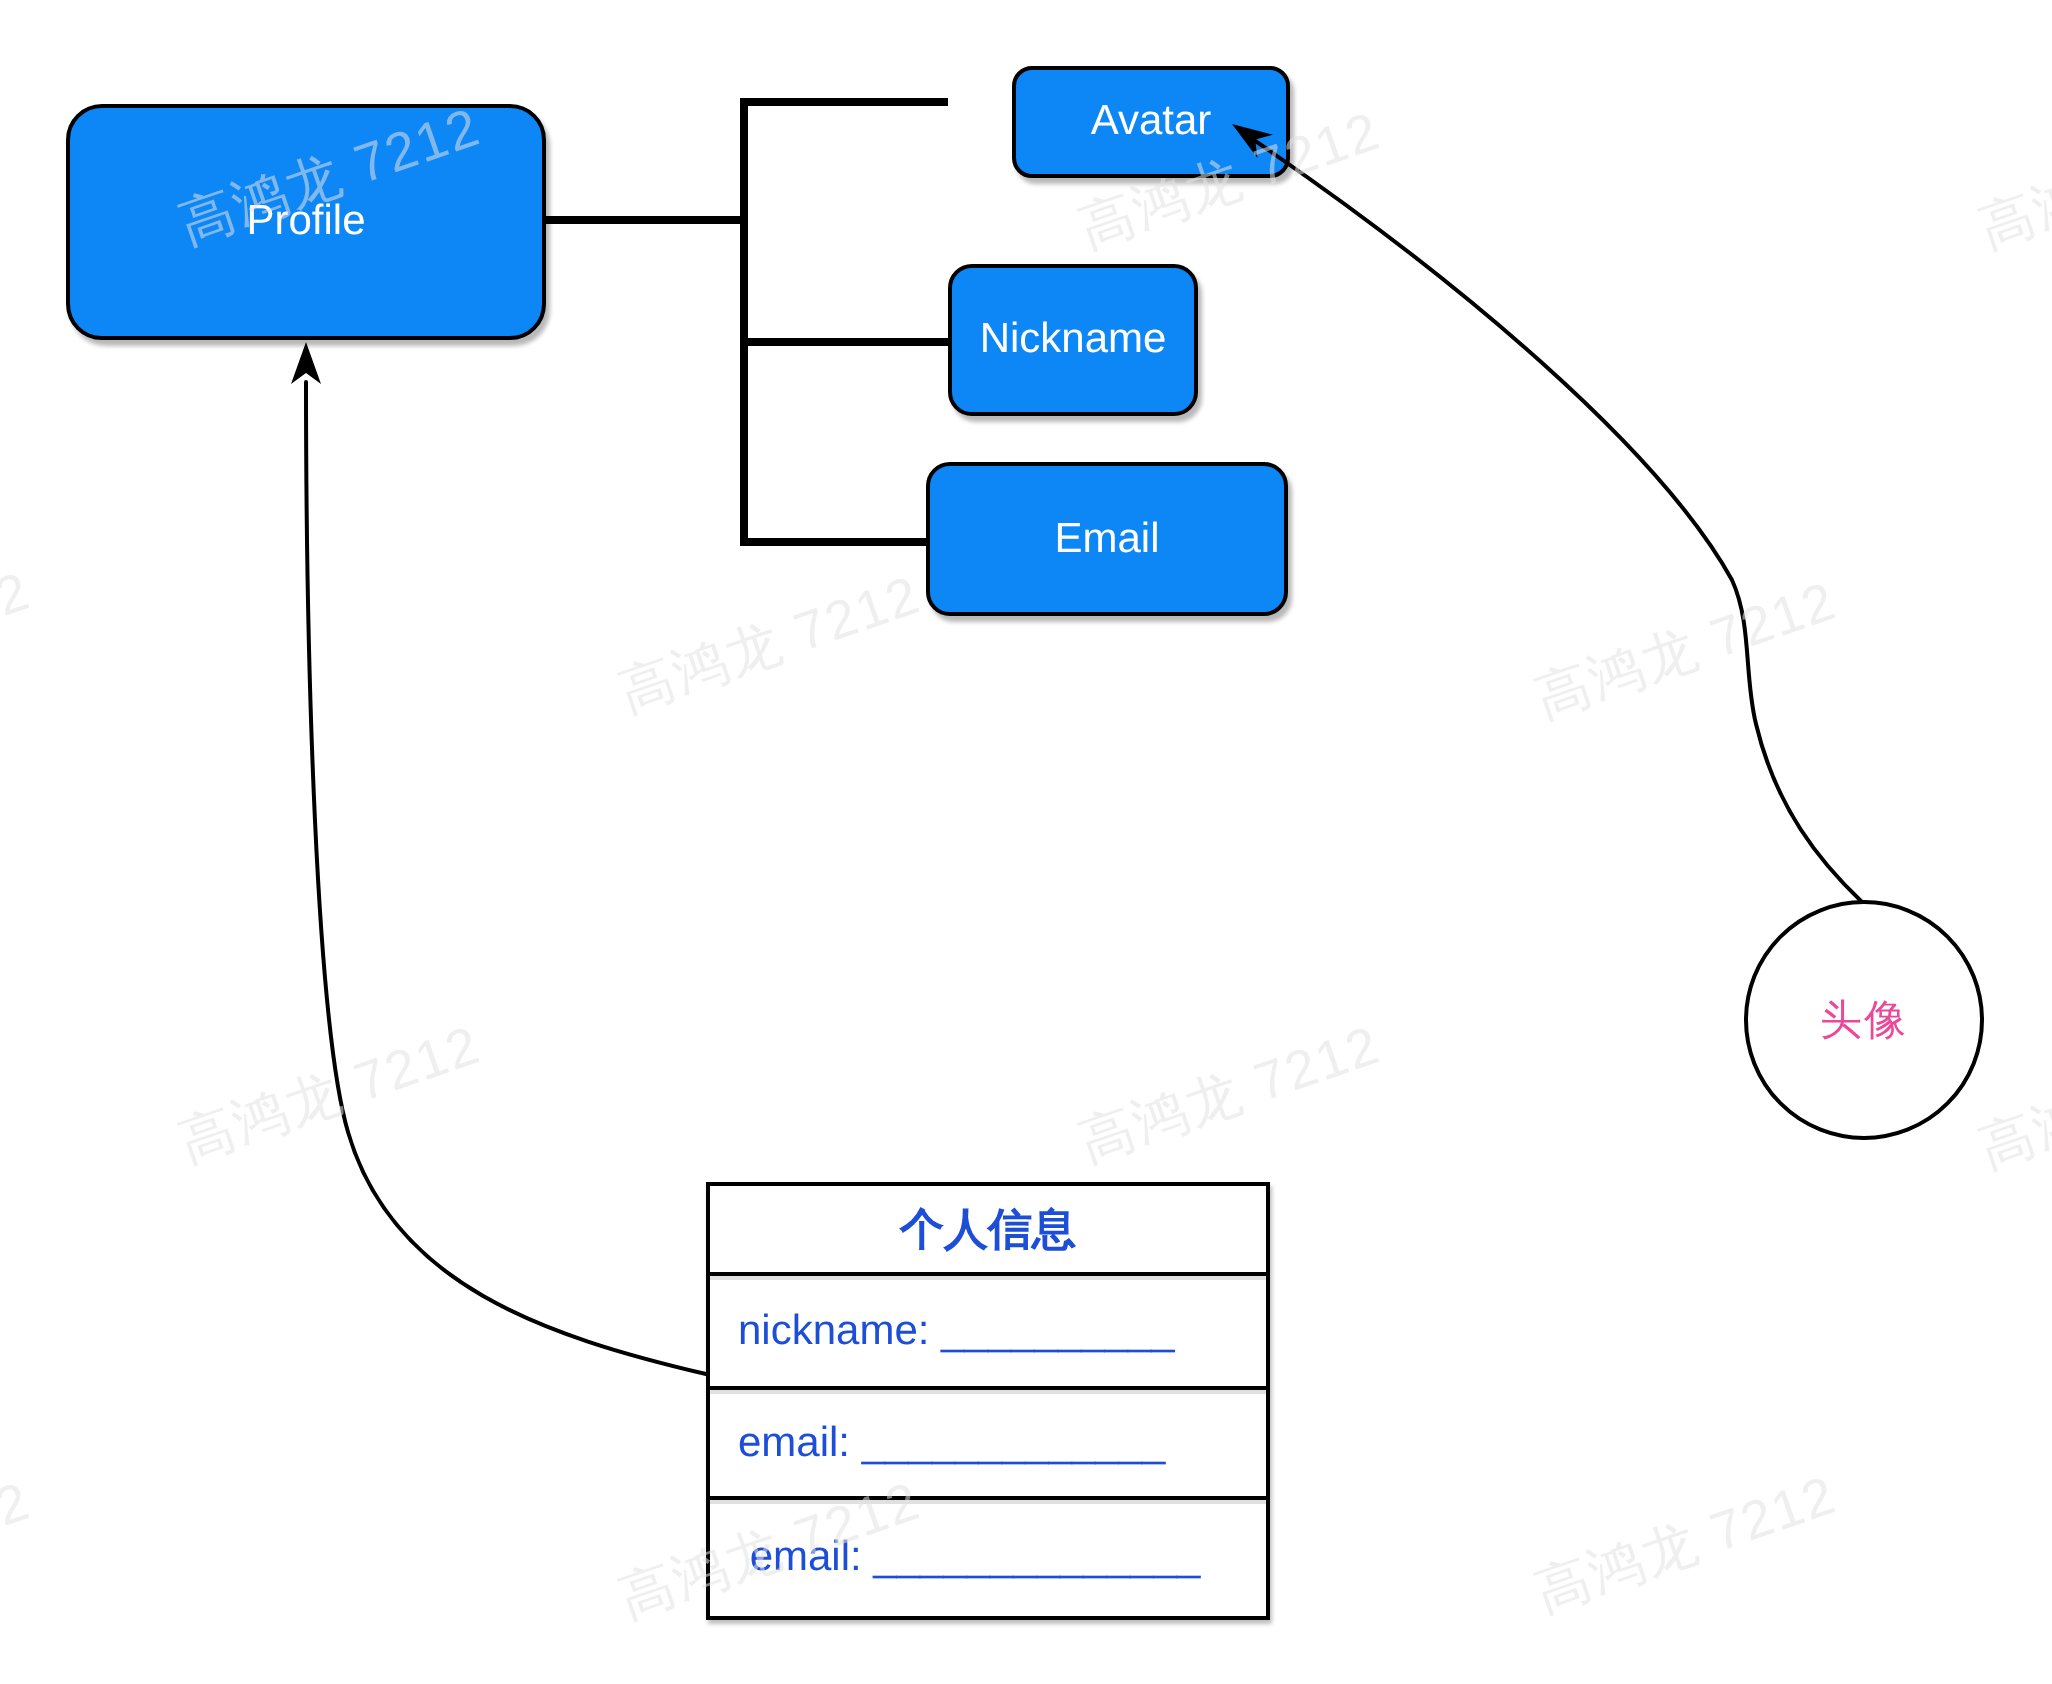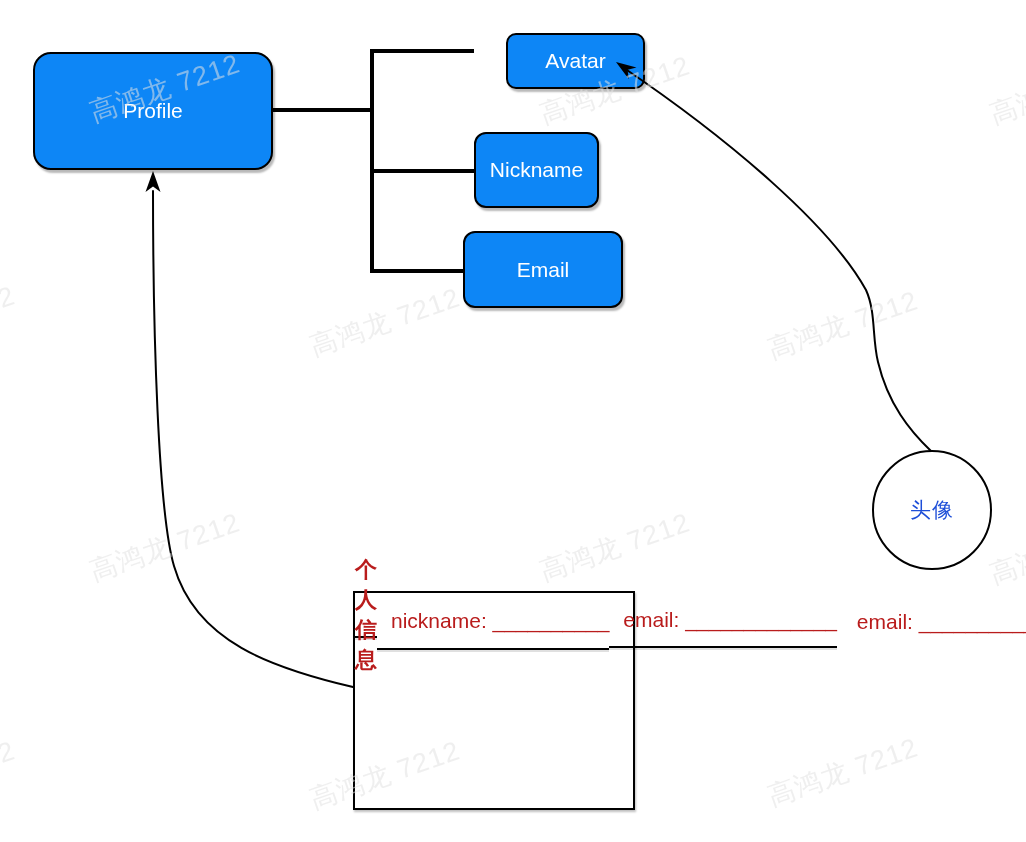--- a/index.html
+++ b/index.html
@@ -14,35 +14,35 @@
   
   .node{
     position:absolute;z-index:2;background:#0d86f6;border:2.5px solid #000;
     display:flex;align-items:center;justify-content:center;
     color:#fff;font-size:21px;box-sizing:border-box;
     box-shadow:2px 3px 2px rgba(0,0,0,0.28);
   }
   .node-profile{left:33px;top:52px;width:240px;height:118px;border-radius:18px;}
   .node-avatar{left:474px;top:33px;width:139px;height:56px;border-radius:10px;margin-left:32px;}
   .node-nickname{left:474px;top:132px;width:125px;height:76px;border-radius:12px;}
-  .node-email{left:463px;top:231px;width:160px;height:77px;border-radius:12px;}
+  .node-email{left:463px;top:231px;width:181px;height:77px;border-radius:12px;}
 
   
   .circle-node{
     position:absolute;z-index:5;left:872px;top:450px;width:120px;height:120px;
     border:2.5px solid #000;border-radius:50%;background:#fff;box-sizing:border-box;
     display:flex;align-items:center;justify-content:center;
-    color:#1d4ed8;font-size:21px;letter-spacing:1px;
+    color:#ec4899;font-size:21px;letter-spacing:1px;
   }
 
   
   .info-table{
     position:absolute;z-index:5;left:353px;top:591px;width:282px;height:219px;
     background:#fff;border:2px solid #000;box-sizing:border-box;
-    display:flex;flex-direction:row;color:#b91c1c;
+    display:flex;flex-direction:column;color:#1d4ed8;
     box-shadow:1px 2px 2px rgba(0,0,0,0.25);
   }
   .info-table .tbl-header{
     height:45px;border-bottom:2px solid #000;display:flex;align-items:center;
     justify-content:center;font-weight:bold;font-size:22px;box-sizing:border-box;
     box-shadow:0 2px 0 rgba(0,0,0,0.12);
   }
   .info-table .tbl-row{
     height:57px;display:flex;align-items:center;padding-left:14px;
     font-size:21px;box-sizing:border-box;white-space:pre;

